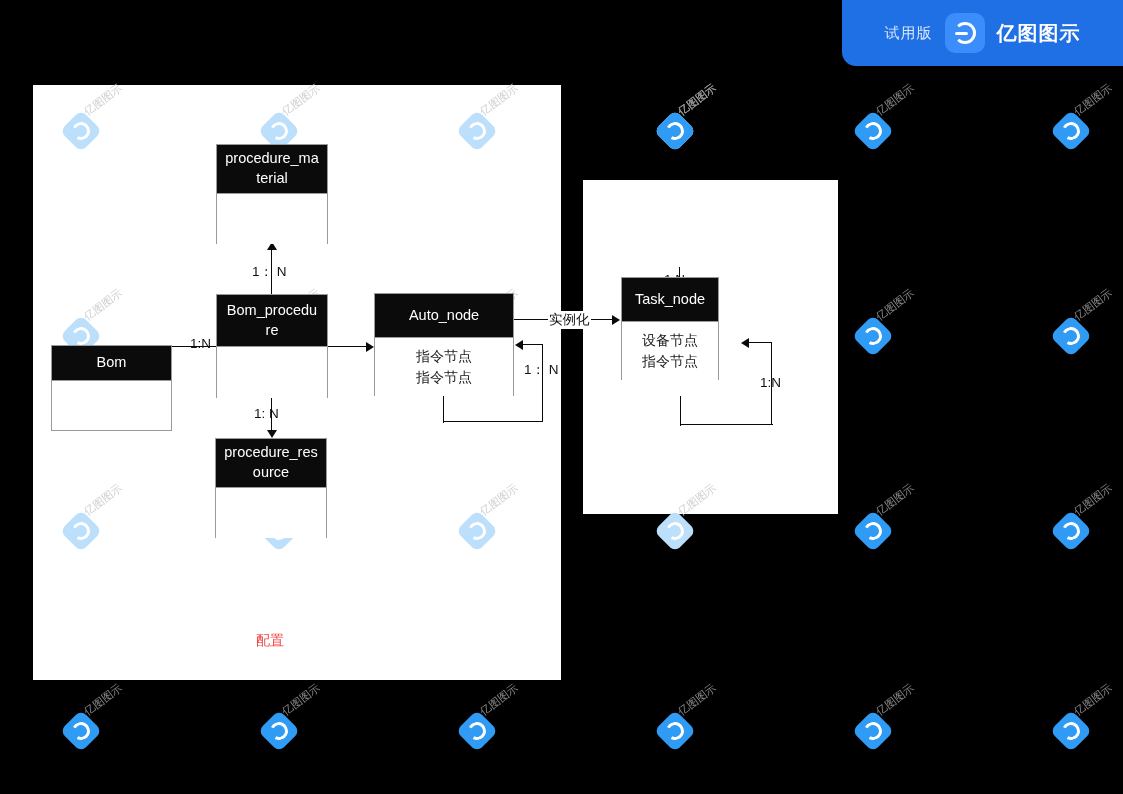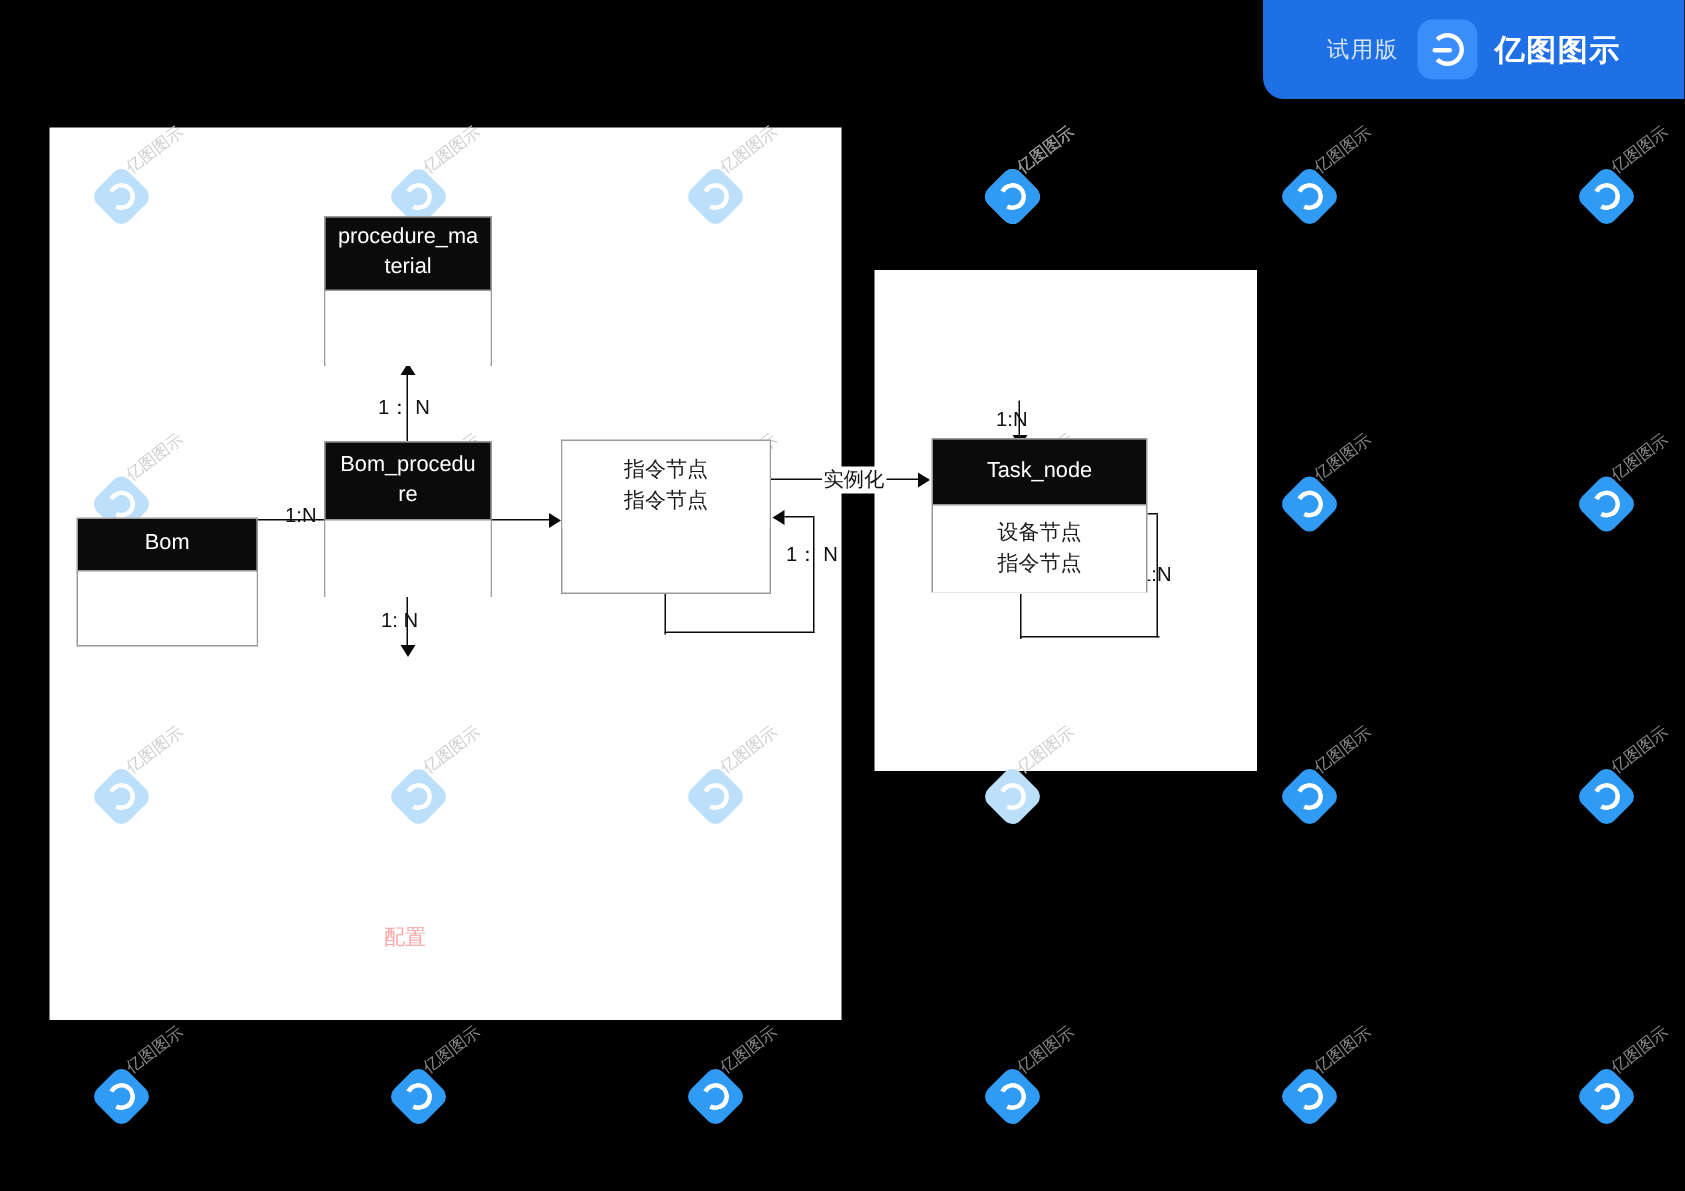--- a/index.html
+++ b/index.html
@@ -102,22 +102,23 @@
   .edge-label {
     position: absolute;
     font-size: 13.5px;
     color: #111111;
     background: transparent;
     white-space: nowrap;
   }
   .panel-label {
     position: absolute;
     font-size: 14px;
-    color: #fca5a5;
+    color: #ef4444;
     white-space: nowrap;
+    margin-top: 16px;
   }
 
   
   #trial-badge {
     position: absolute;
     right: 0; top: 0;
     width: 281px; height: 66px;
     background: #1f6fe5;
     border-bottom-left-radius: 14px;
     display: flex;
@@ -351,30 +352,38 @@
   </div>
 
   <div class="entity" style="left:216px; top:294px; width:112px; height:104px;">
     <div class="ent-head" style="height:52px; flex-direction:column;">
       <span>Bom_procedu</span>
       <span>re</span>
     </div>
     <div class="ent-body" style="height:51px;"></div>
   </div>
 
+  <div class="entity" style="left:215px; top:438px; width:112px; height:100px;">
+    <div class="ent-head" style="height:49px; flex-direction:column;">
+      <span>procedure_res</span>
+      <span>ource</span>
+    </div>
+    <div class="ent-body" style="height:50px;"></div>
+  </div>
 
   <div class="entity" style="left:374px; top:293px; width:140px; height:103px;">
+    <div class="ent-head" style="height:44px;">Auto_node</div>
     <div class="ent-body" style="height:58px;">
       <div class="row">指令节点</div>
       <div class="row">指令节点</div>
     </div>
   </div>
 
 
-  <div class="entity" style="left:621px; top:292px; width:144px; height:103px;">
+  <div class="entity" style="left:621px; top:277px; width:98px; height:103px;">
     <div class="ent-head" style="height:44px;">Task_node</div>
     <div class="ent-body" style="height:58px;font-family:Liberation Serif, serif;">
       <div class="row">设备节点</div>
       <div class="row">指令节点</div>
     </div>
   </div>
 
   <div class="panel-label" style="left:256px; top:616px;">配置</div>
 
   <div id="trial-badge">

